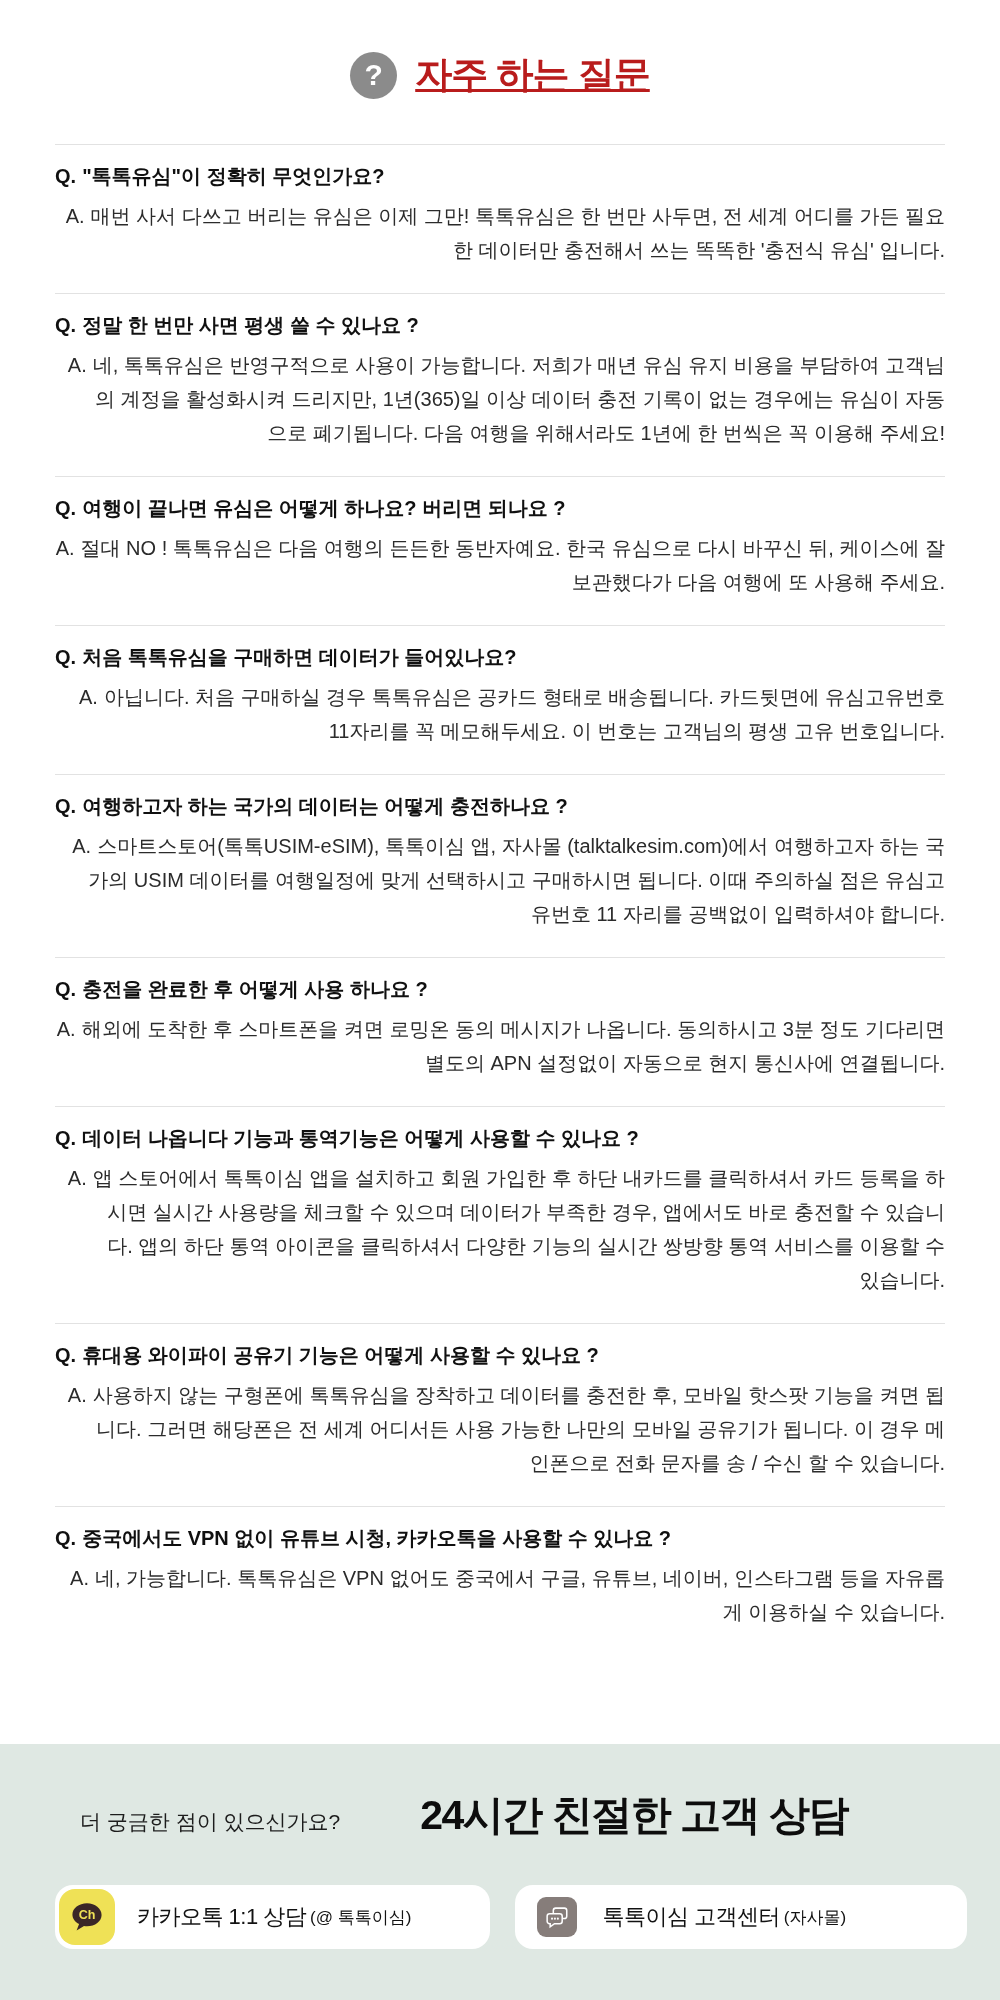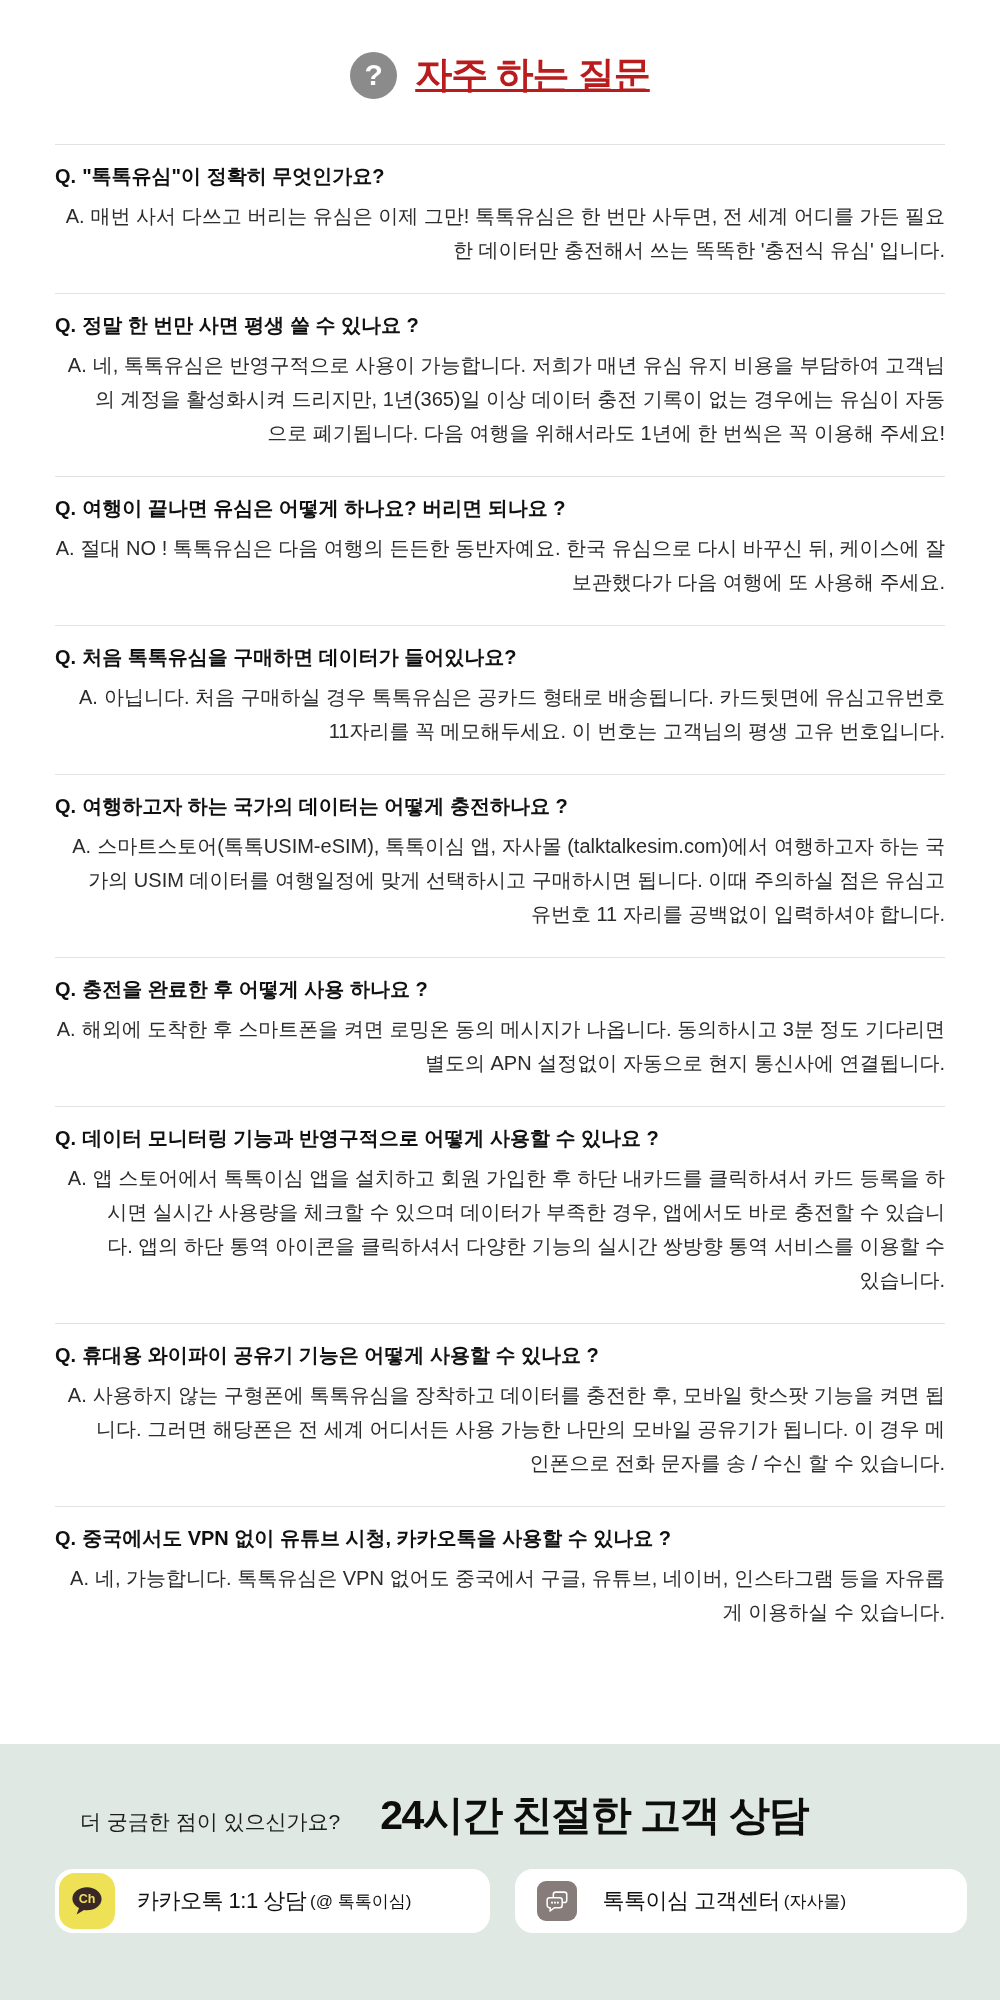--- a/index.html
+++ b/index.html
@@ -76,38 +76,39 @@
   .contact {
     position: absolute;
     left: 0; right: 0; bottom: 0;
     height: 256px;
     background: #dfe8e3;
   }
   .contact-head {
     display: flex;
     align-items: flex-end;
     padding: 44px 0 0 80px;
+    gap: 40px;
   }
   .contact-prompt {
     font-size: 21px;
     font-weight: 400;
     color: #1c1c1c;
     padding-bottom: 7px;
   }
   .contact-title {
     font-size: 41px;
     font-weight: 800;
     letter-spacing: -1.5px;
     color: #0d0d0d;
     margin-left: 40px;
   }
   .contact-buttons {
     display: flex;
     gap: 25px;
-    margin: 26px 33px 0 55px;
+    margin: 42px 33px 0 55px;
   }
   .contact-btn {
     flex: 1;
     height: 64px;
     background: #ffffff;
     border: none;
     border-radius: 18px;
     display: flex;
     align-items: center;
     cursor: pointer;
@@ -200,21 +201,21 @@
         <p class="faq-q">
           <span class="prefix">Q.</span><span>충전을 완료한 후 어떻게 사용 하나요 ?</span>
         </p>
         <p class="faq-a">
           <span class="prefix">A.</span><span>해외에 도착한 후 스마트폰을 켜면 로밍온 동의 메시지가 나옵니다. 동의하시고 3분 정도 기다리면 별도의 APN 설정없이 자동으로 현지 통신사에 연결됩니다.</span>
         </p>
       </section>
 
       <section class="faq-item">
         <p class="faq-q">
-          <span class="prefix">Q.</span><span>데이터 모니터링 기능과 반영구적으로 어떻게 사용할 수 있나요 ?</span>
+          <span class="prefix">Q.</span><span>데이터 나옵니다 기능과 통역기능은 어떻게 사용할 수 있나요 ?</span>
         </p>
         <p class="faq-a">
           <span class="prefix">A.</span><span>앱 스토어에서 톡톡이심 앱을 설치하고 회원 가입한 후 하단 내카드를 클릭하셔서 카드 등록을 하시면 실시간 사용량을 체크할 수 있으며 데이터가 부족한 경우, 앱에서도 바로 충전할 수 있습니다. 앱의 하단 통역 아이콘을 클릭하셔서 다양한 기능의 실시간 쌍방향 통역 서비스를 이용할 수 있습니다.</span>
         </p>
       </section>
 
       <section class="faq-item">
         <p class="faq-q">
           <span class="prefix">Q.</span><span>휴대용 와이파이 공유기 기능은 어떻게 사용할 수 있나요 ?</span>
         </p>

